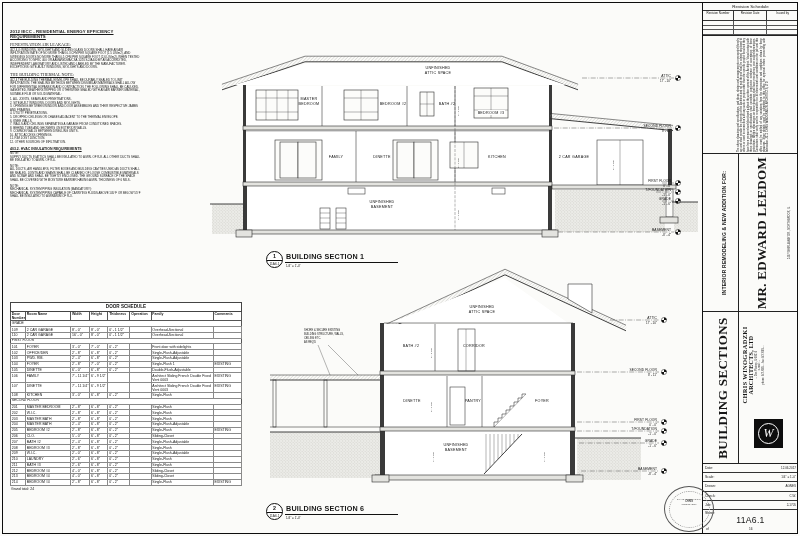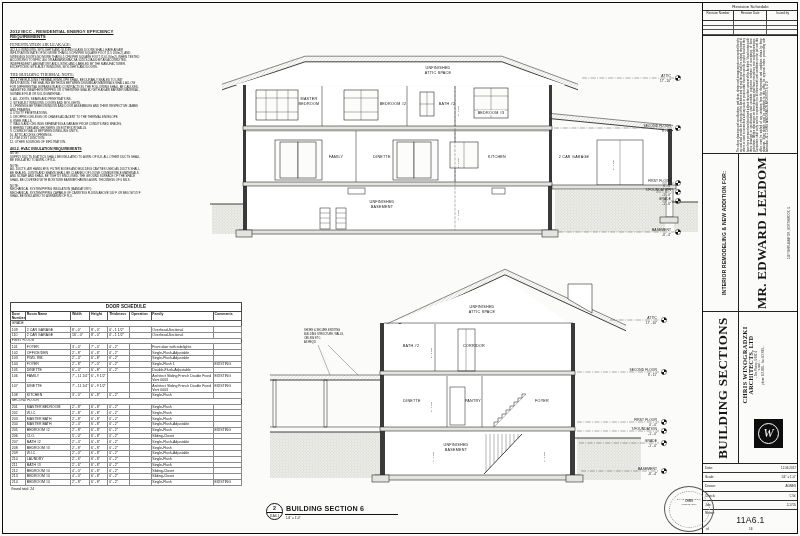--- a/index.html
+++ b/index.html
@@ -292,20 +292,30 @@
         <circle cx="468" cy="173" r="2.6" class="datum"></circle>
         <path d="M468 173 L470.6 173 A2.6 2.6 0 0 0 468 170.4 Z M468 173 L465.4 173 A2.6 2.6 0 0 0 468 175.6 Z" fill="#111"></path>
         <line x1="348" y1="204" x2="464" y2="204" class="lvl-line"></line>
         <text x="461" y="203" class="lvl-label">BASEMENT</text>
         <text x="461" y="208.2" class="lvl-elev">-8' - 4"</text>
         <circle cx="468" cy="204" r="2.6" class="datum"></circle>
         <path d="M468 204 L470.6 204 A2.6 2.6 0 0 0 468 201.4 Z M468 204 L465.4 204 A2.6 2.6 0 0 0 468 206.6 Z" fill="#111"></path>
       </g>
   </svg>
 
+  <div class="sec-title abs" style="left:266px;top:251px">
+    <div class="bubble">
+      <div class="bubble-num">1</div>
+      <div class="bubble-ref">11A6.1</div>
+    </div>
+    <div>
+      <div class="sec-name">BUILDING SECTION 1</div>
+      <div class="sec-scale">1/4" = 1'-0"</div>
+    </div>
+  </div>
 
   <div class="door-wrap abs">
     <table class="door">
       <colgroup>
         <col style="width:15px">
           <col style="width:45px">
           <col style="width:19px">
           <col style="width:18px">
         <col style="width:22px">
           <col style="width:21px">

